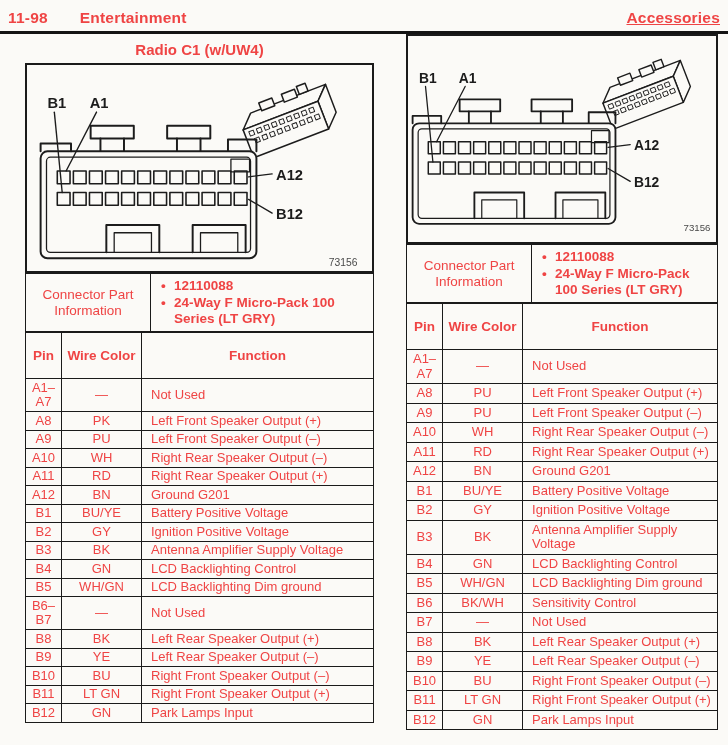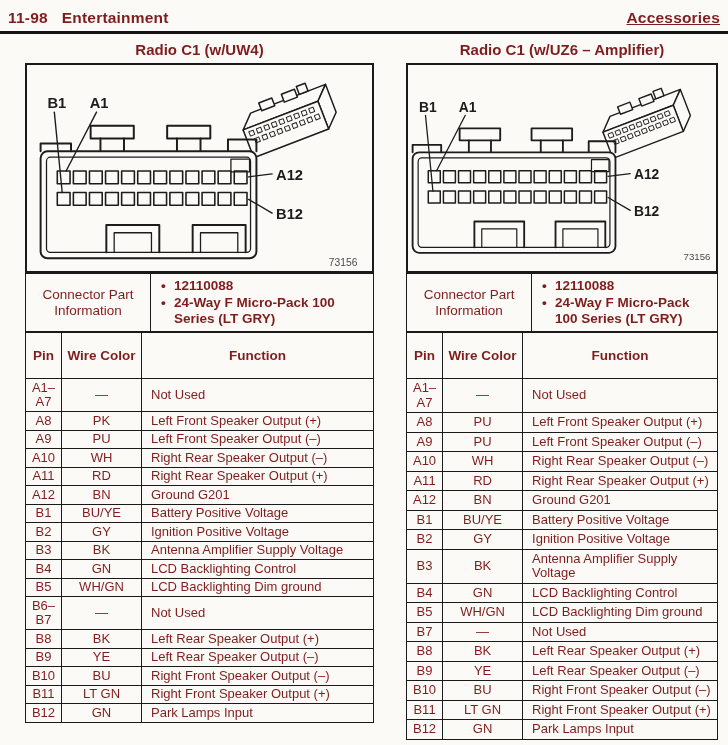--- a/index.html
+++ b/index.html
@@ -1,25 +1,25 @@
 <!DOCTYPE html>
 <html><head>
 <meta charset="utf-8">
 <style>
   html,body{margin:0;padding:0;background:#d9d9d6;}
   .page{
     width:728px;height:745px;box-sizing:border-box;overflow:hidden;
-    background:#fbfaf7;color:#7f1d1d;
+    background:#fbfaf7;color:#ef4444;
     font-family:"Liberation Sans",sans-serif;
     position:relative;
   }
   
   .hdr{display:flex;align-items:baseline;padding:9px 8px 0 8px;
        font-weight:bold;font-size:15.5px;letter-spacing:.2px;}
-  .hdr .sect{margin-left:14px;}
+  .hdr .sect{margin-left:32px;}
   .hdr .right{margin-left:auto;text-decoration:underline;}
   .hdr-rule{border-top:3.5px solid #141414;margin:4px 0 0 0;}
   
   .columns{display:flex;gap:32px;padding:0 10px 0 25px;}
   .panel{width:367px;}
   .panel.p1{width:328px;}
   .panel-title{text-align:center;font-weight:bold;font-size:15px;margin:7px 0 5px 0;}
   
   .diagram-box{border:2px solid #1a1a1a;height:210px;position:relative;box-sizing:border-box;}
   .diagram-box svg{display:block;width:100%;height:100%;}
@@ -261,21 +261,20 @@
             <tr>
               <td>B12</td>
               <td>GN</td>
               <td>Park Lamps Input</td>
             </tr>
           </tbody>
       </table>
     </section>
 
     <section class="panel p1">
-      <div class="panel-title">Radio C1 (w/UZ6 – Amplifier)</div>
       <div class="diagram-box diagram-svg">
   <svg viewBox="0 0 334 210">
     <g class="ln">
       <g transform="translate(206,52) rotate(-21) scale(0.95)" stroke-width="1.6">
         <polygon points="0,16 14,2 100,2 86,16" fill="#fbfaf7"></polygon>
         <polygon points="86,16 100,2 100,34 86,48" fill="#fbfaf7"></polygon>
         <rect x="0" y="16" width="86" height="32" fill="#fbfaf7"></rect>
         <g stroke-width="1" fill="#fbfaf7">
                   <rect x="5.0" y="20" width="5" height="5"></rect>
                   <rect x="8.0" y="29" width="5" height="5"></rect>
@@ -436,20 +435,25 @@
               <td>B4</td>
               <td>GN</td>
               <td>LCD Backlighting Control</td>
             </tr>
             <tr>
               <td>B5</td>
               <td>WH/GN</td>
               <td>LCD Backlighting Dim ground</td>
             </tr>
             <tr>
+              <td>B6</td>
+              <td>BK/WH</td>
+              <td>Sensitivity Control</td>
+            </tr>
+            <tr>
               <td>B7</td>
               <td>—</td>
               <td>Not Used</td>
             </tr>
             <tr>
               <td>B8</td>
               <td>BK</td>
               <td>Left Rear Speaker Output (+)</td>
             </tr>
             <tr>

